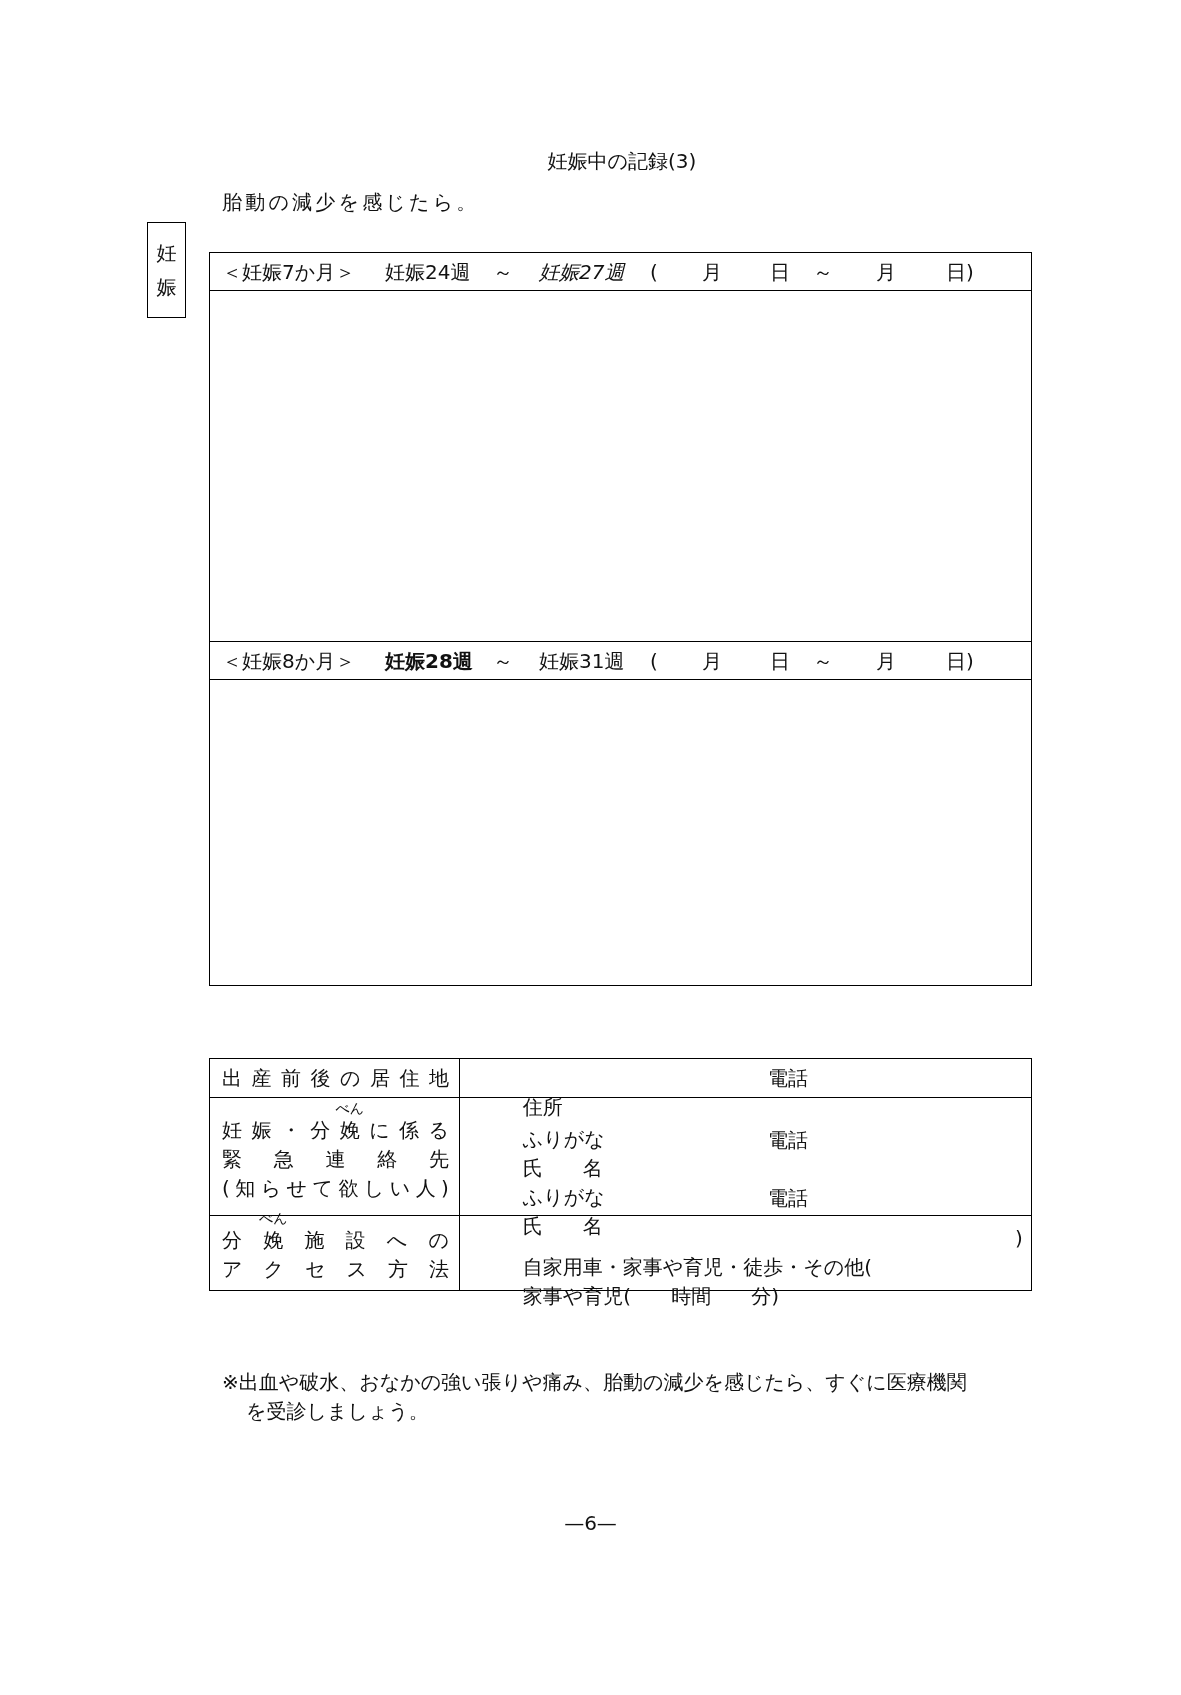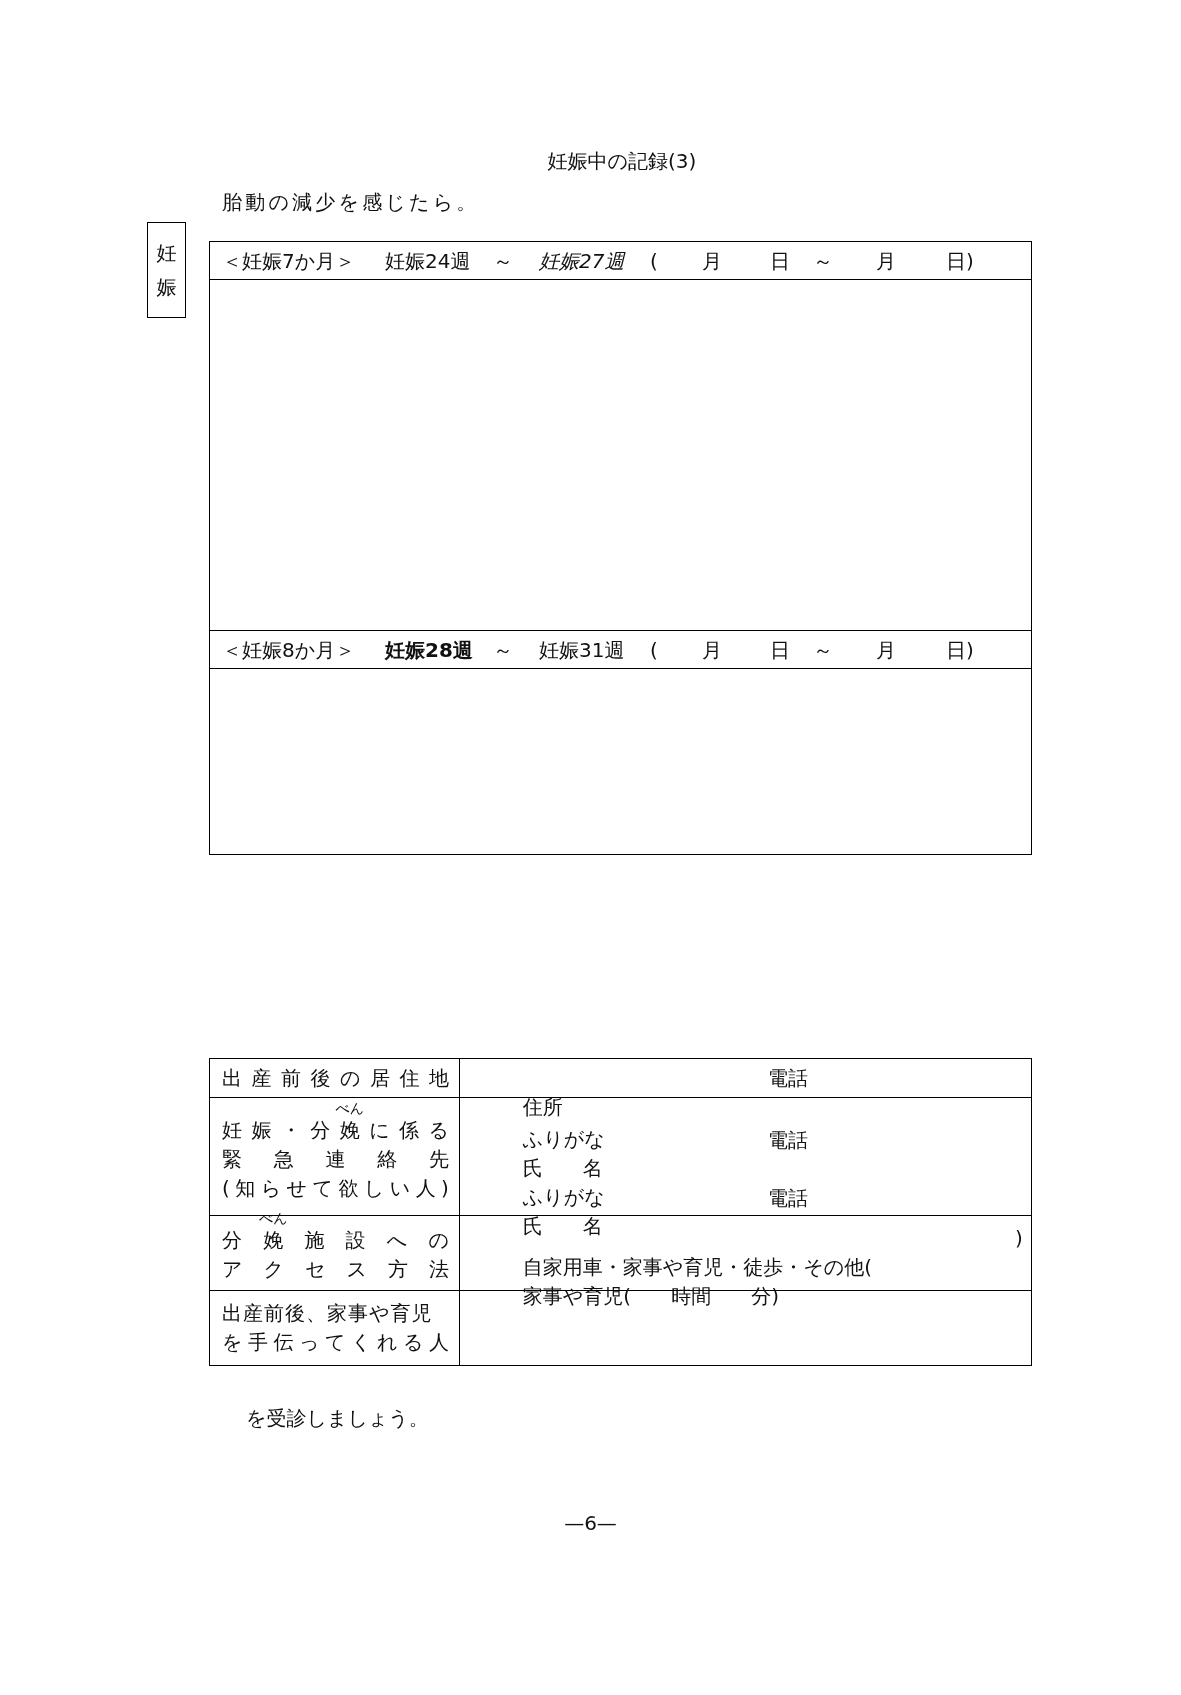--- a/index.html
+++ b/index.html
@@ -4,37 +4,37 @@
 <style>
   html, body { margin: 0; padding: 0; background: #ffffff; }
   body { width: 1181px; height: 1695px; position: relative; overflow: hidden;
          font-family: "DejaVu Sans", "Liberation Sans", sans-serif; color: #111; }
   .abs { position: absolute; }
   .title { left: 0; width: 1244px; top: 148px; text-align: center; font-size: 20px; letter-spacing: 0px; }
   .intro { left: 222px; top: 188px; font-size: 20px; line-height: 29px; letter-spacing: 3.2px; width: 830px; }
   .side-tab { left: 147px; top: 222px; width: 37px; height: 94px; border: 1.5px solid #000;
               display: flex; flex-direction: column; align-items: center; justify-content: center;
               font-size: 20px; line-height: 34px; }
-  .record-box { left: 209px; top: 241px; width: 823px; height: 614px; border: 1.5px solid #000; box-sizing: border-box; }
+  .record-box { left: 209px; top: 252px; width: 823px; height: 734px; border: 1.5px solid #000; box-sizing: border-box; }
   .rec-head { position: absolute; left: 0; right: 0; height: 38px; border-bottom: 1.5px solid #000;
               font-size: 20px; line-height: 38px; box-sizing: border-box; }
   .rec-head .cell { position: absolute; top: 0; white-space: pre; }
   .rec-body { position: absolute; left: 0; right: 0; }
   .divider { position: absolute; left: 0; right: 0; border-top: 1.5px solid #000; }
   .info-table { left: 209px; top: 1058px; width: 823px; border-collapse: collapse; font-size: 20px; }
   .info-table td { border: 1.5px solid #000; vertical-align: middle; padding: 0; }
   .lbl { width: 250px; padding-left: 12px !important; box-sizing: border-box; }
   .lbl .line { display: flex; justify-content: space-between; padding-right: 10px; line-height: 29px; }
   .val { padding-left: 12px !important; position: relative; }
   .val .row { position: relative; height: 29px; line-height: 29px; white-space: pre; }
   .val .right { position: absolute; left: 296px; top: 0; }
   .ruby { position: relative; display: inline-block; }
   .ruby .rt { position: absolute; top: -13px; left: 50%; transform: translateX(-50%); font-size: 14px; white-space: nowrap; line-height: 10px; }
   .note { left: 222px; top: 1368px; font-size: 20px; line-height: 29px; width: 830px; }
-  .note .indent { padding-left: 24px; margin-top: 36px; }
+  .note .indent { padding-left: 24px; }
   .page-num { left: 0; width: 1181px; top: 1511px; text-align: center; font-size: 20px; }
 </style>
 </head>
 <body>
 
 <div class="abs title">妊娠中の記録(3)</div>
 
 <div class="abs intro">
   <div>胎動の減少を感じたら。</div>
 </div>
@@ -170,37 +170,21 @@
     <td class="val">
       <div class="row">
         <span>自家用車・家事や育児・徒歩・その他(</span>
         <span style="position:absolute; left:543px; top:0;">)</span>
       </div>
       <div class="row">
         <span>家事や育児(　　時間　　分)</span>
       </div>
     </td>
   </tr>
-  <tr style="height:75px;">
-    <td class="lbl">
-      <div class="line" style="display:block; letter-spacing:1px;">出産前後、家事や育児</div>
-      <div class="line">
-        <span>を</span>
-        <span>手</span>
-        <span>伝</span>
-        <span>っ</span>
-        <span>て</span>
-        <span>く</span>
-        <span>れ</span>
-        <span>る</span>
-        <span>人</span>
-      </div>
-    </td>
-    <td class="val"></td>
-  </tr>
 </tbody>
   </table>
 
 <div class="abs note">
+  <div>※出血や破水、おなかの強い張りや痛み、胎動の減少を感じたら、すぐに医療機関</div>
   <div class="indent">を受診しましょう。</div>
 </div>
 
 <div class="abs page-num">—6—</div>
 
 </body></html>

